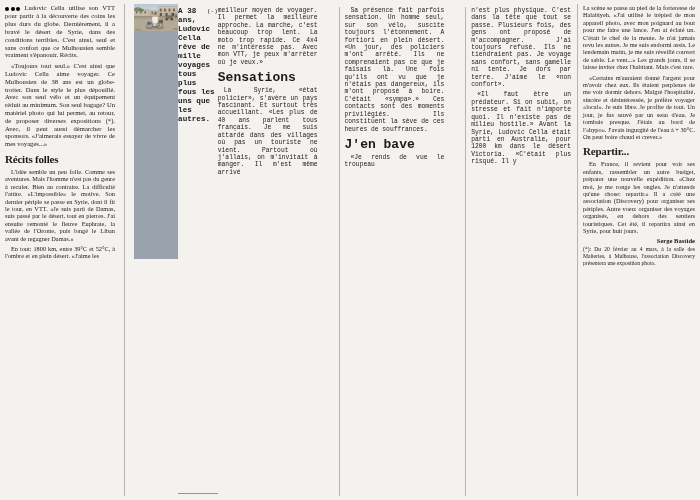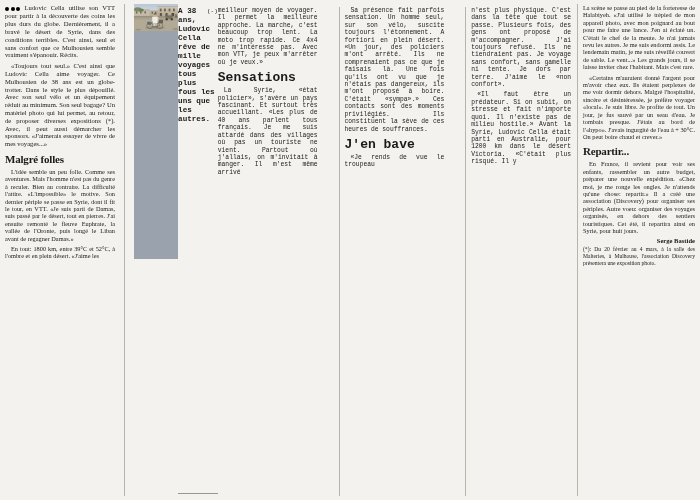--- a/index.html
+++ b/index.html
@@ -112,21 +112,21 @@
 <body>
 
 <div class="page">
 
   <div class="col col-left">
     <p class="p lead">
       <span class="bullets"><i></i><i></i><i></i></span><span>Ludovic Cella utilise son VTT pour partir à la découverte des coins les plus durs du globe. Dernièrement, il a bravé le désert de Syrie, dans des conditions terribles. C'est ainsi, seul et sans confort que ce Mulhousien semble vraiment s'épanouir. Récits.</span>
     </p>
     <p class="p lead ind">«Toujours tout seul.» C'est ainsi que Ludovic Cella aime voyager. Ce Mulhousien de 38 ans est un globe-trotter. Dans le style le plus dépouillé. Avec son seul vélo et un équipement réduit au minimum. Son seul bagage? Un matériel photo qui lui permet, au retour, de proposer diverses expositions (*). Avec, il peut aussi démarcher les sponsors. «J'aimerais essayer de vivre de mes voyages...»</p>
 
-    <h2 class="sec">Malgré folles</h2>
+    <h2 class="sec">Récits folles</h2>
     <p class="p ind">L'idée semble un peu folle. Comme ses aventures. Mais l'homme n'est pas du genre à reculer. Bien au contraire. La difficulté l'attire. «L'impossible» le motive. Son dernier périple se passe en Syrie, dont il fit le tour, en VTT. «Je suis parti de Damas, suis passé par le désert, tout en pierres. J'ai ensuite remonté le fleuve Euphrate, la vallée de l'Oronte, puis longé le Liban avant de regagner Damas.»</p>
     <p class="p ind">En tout: 1800 km, entre 39°C et 52°C, à l'ombre et en plein désert. «J'aime les</p>
   </div>
 
   <div class="vrule"></div>
 
   <div class="col col-mid">
 
     <div class="photo-wrap">
       <svg class="photo" viewBox="0 0 420 255" preserveAspectRatio="none">

